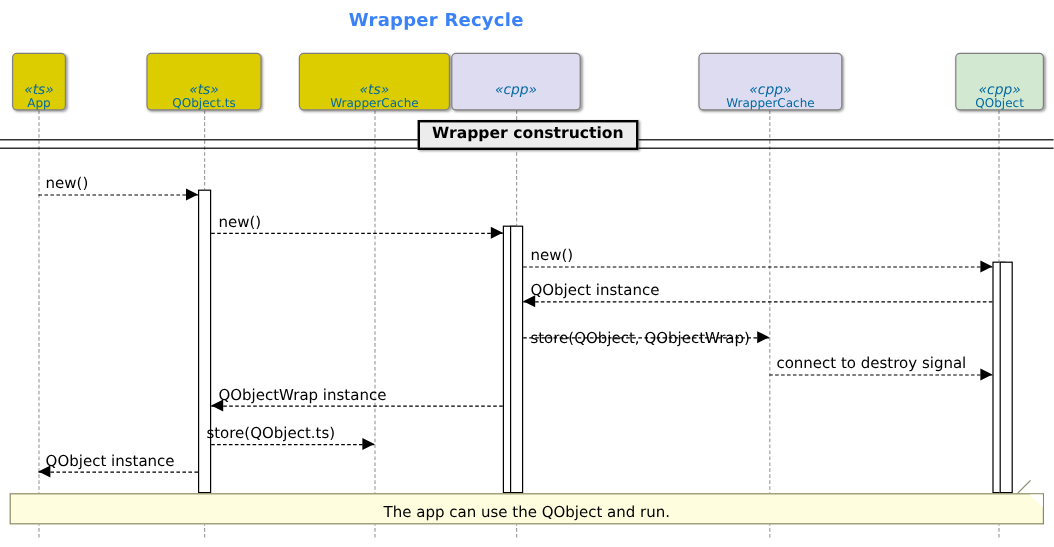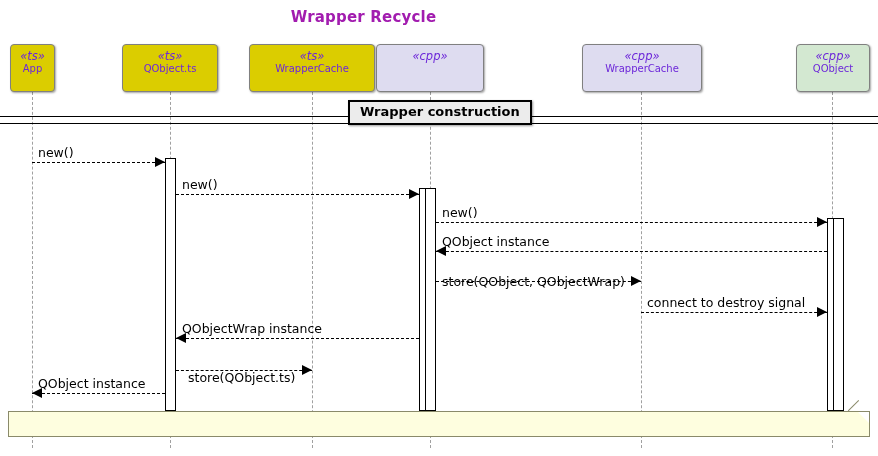--- a/index.html
+++ b/index.html
@@ -1,30 +1,30 @@
 <!DOCTYPE html>
 <html><head>
 <meta charset="utf-8">
 <style>
   html,body{margin:0;padding:0;background:#ffffff;}
   body{width:878px;height:456px;font-family:"DejaVu Sans","Liberation Sans",sans-serif;overflow:hidden;position:relative;}
   #diagram{position:absolute;left:0;top:0;width:878px;height:456px;}
 
   .title{
     position:absolute;left:0;top:8px;width:727px;text-align:center;
-    font-size:15px;font-weight:bold;color:#a21caf;letter-spacing:.2px;
+    font-size:15px;font-weight:bold;color:#3b82f6;letter-spacing:.2px;
   }
 
   
   .participant{
     position:absolute;box-sizing:border-box;
     border:1px solid #808080;border-radius:4px;
-    text-align:center;padding-top:4px;
+    text-align:center;padding-top:22px;
     box-shadow:1px 1px 2px rgba(0,0,0,.35);
-    font-size:12.5px;color:#6d28d9;line-height:1.25;
+    font-size:12.5px;color:#0369a1;line-height:1.25;
   }
   .participant .stereo{font-style:italic;font-size:11.5px;display:block;}
   .participant .pname{display:block;font-size:10px;}
   .p-ts{background:#DBCD00;}
   .p-cpp{background:#DEDCF0;}
   .p-qobj{background:#D3E8D1;}
 
   
   .lifeline{
     position:absolute;width:0;border-left:1px dashed #A0A0A0;
@@ -138,23 +138,24 @@
       <div class="arrow arrow-r" style="top: 276px; left: 631px;"></div>
       <div class="msg-label" style="top: 276px; left: 442px;">store(QObject, QObjectWrap)</div>
       <div class="msg" style="left: 641px; top: 312px; width: 186px;"></div>
       <div class="arrow arrow-r" style="top: 307px; left: 817px;"></div>
       <div class="msg-label" style="top: 297px; left: 647px;">connect to destroy signal</div>
       <div class="msg" style="left: 176px; top: 338px; width: 243px;"></div>
       <div class="arrow arrow-l" style="top: 333px; left: 176px;"></div>
       <div class="msg-label" style="top: 323px; left: 182px;">QObjectWrap instance</div>
       <div class="msg" style="left: 176px; top: 370px; width: 136px;"></div>
       <div class="arrow arrow-r" style="top: 365px; left: 302px;"></div>
-      <div class="msg-label" style="top: 355px; left: 188px; margin-top: 17px;">store(QObject.ts)</div>
+      <div class="msg-label" style="top: 355px; left: 172px;">store(QObject.ts)</div>
       <div class="msg" style="left: 32px; top: 393px; width: 133px;"></div>
       <div class="arrow arrow-l" style="top: 388px; left: 32px;"></div>
       <div class="msg-label" style="top: 378px; left: 38px;">QObject instance</div>
       <div class="note" style="left: 8px; top: 411px; width: 862px; height: 26px;">
+        <span class="note-text">The app can use the QObject and run.</span>
         <div class="note-fold"></div>
         <div class="note-fold-edge"></div>
       </div>
     </div>
 
 </div>
 
 </body></html>

